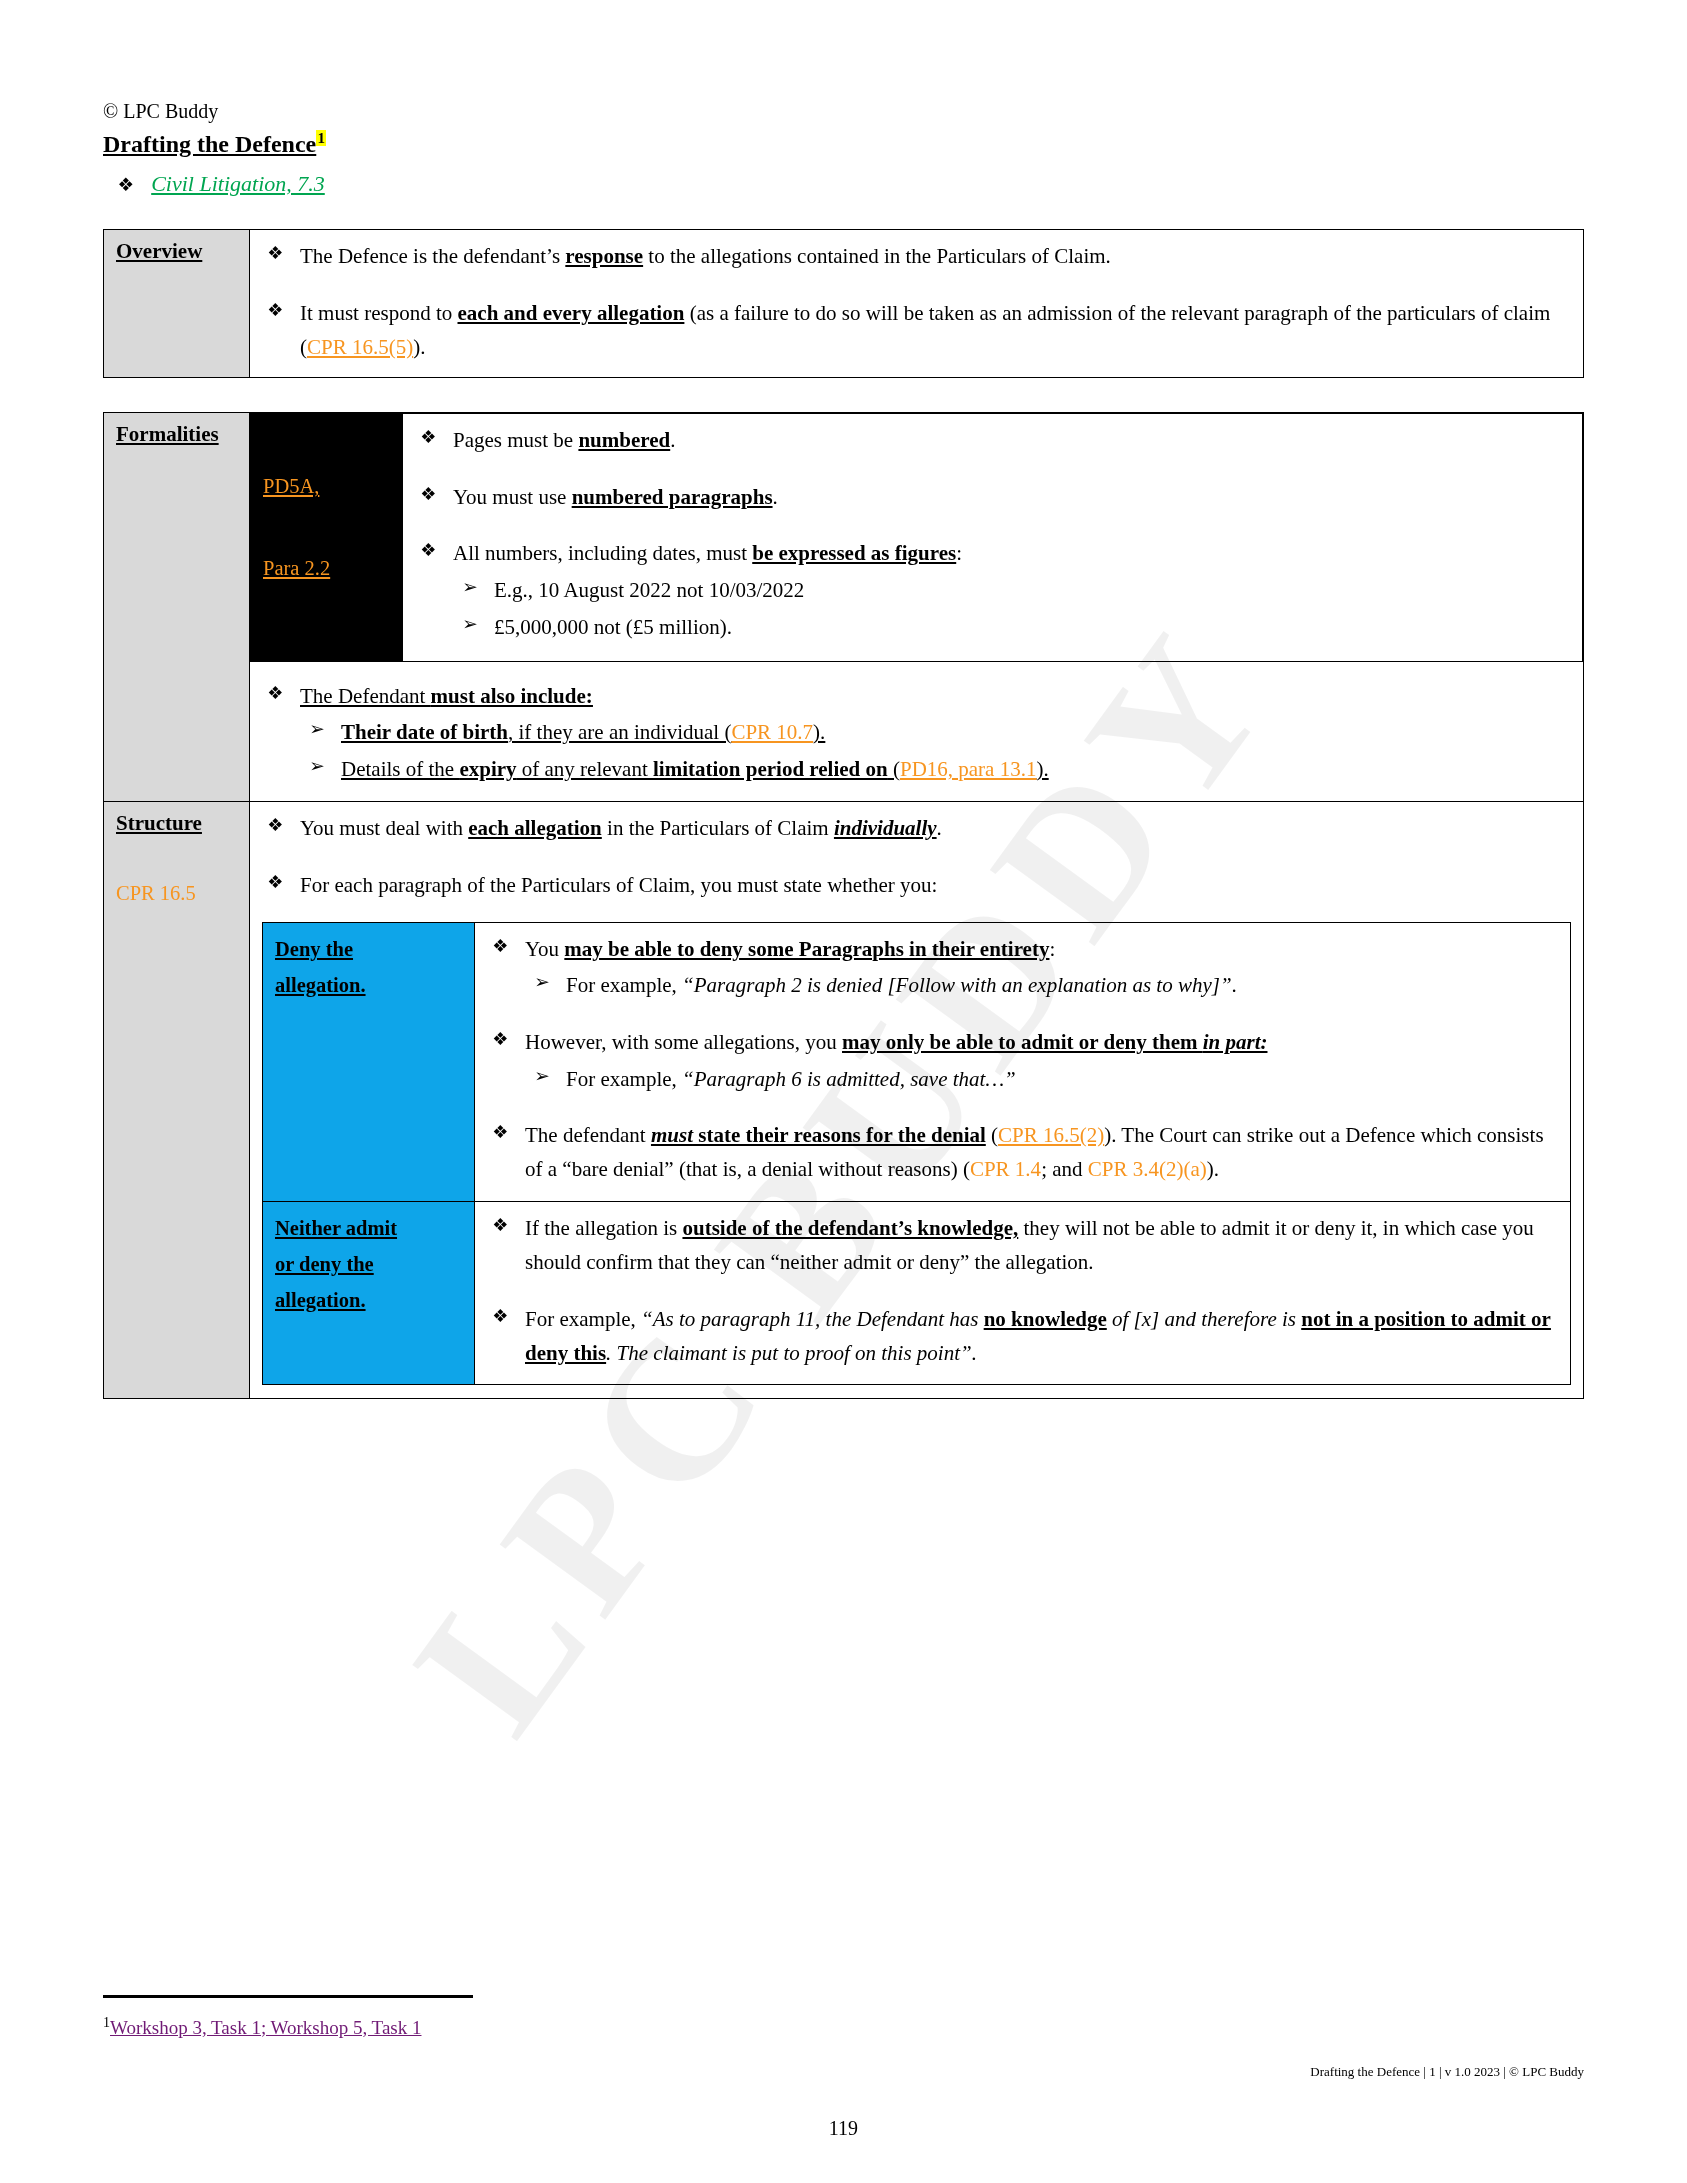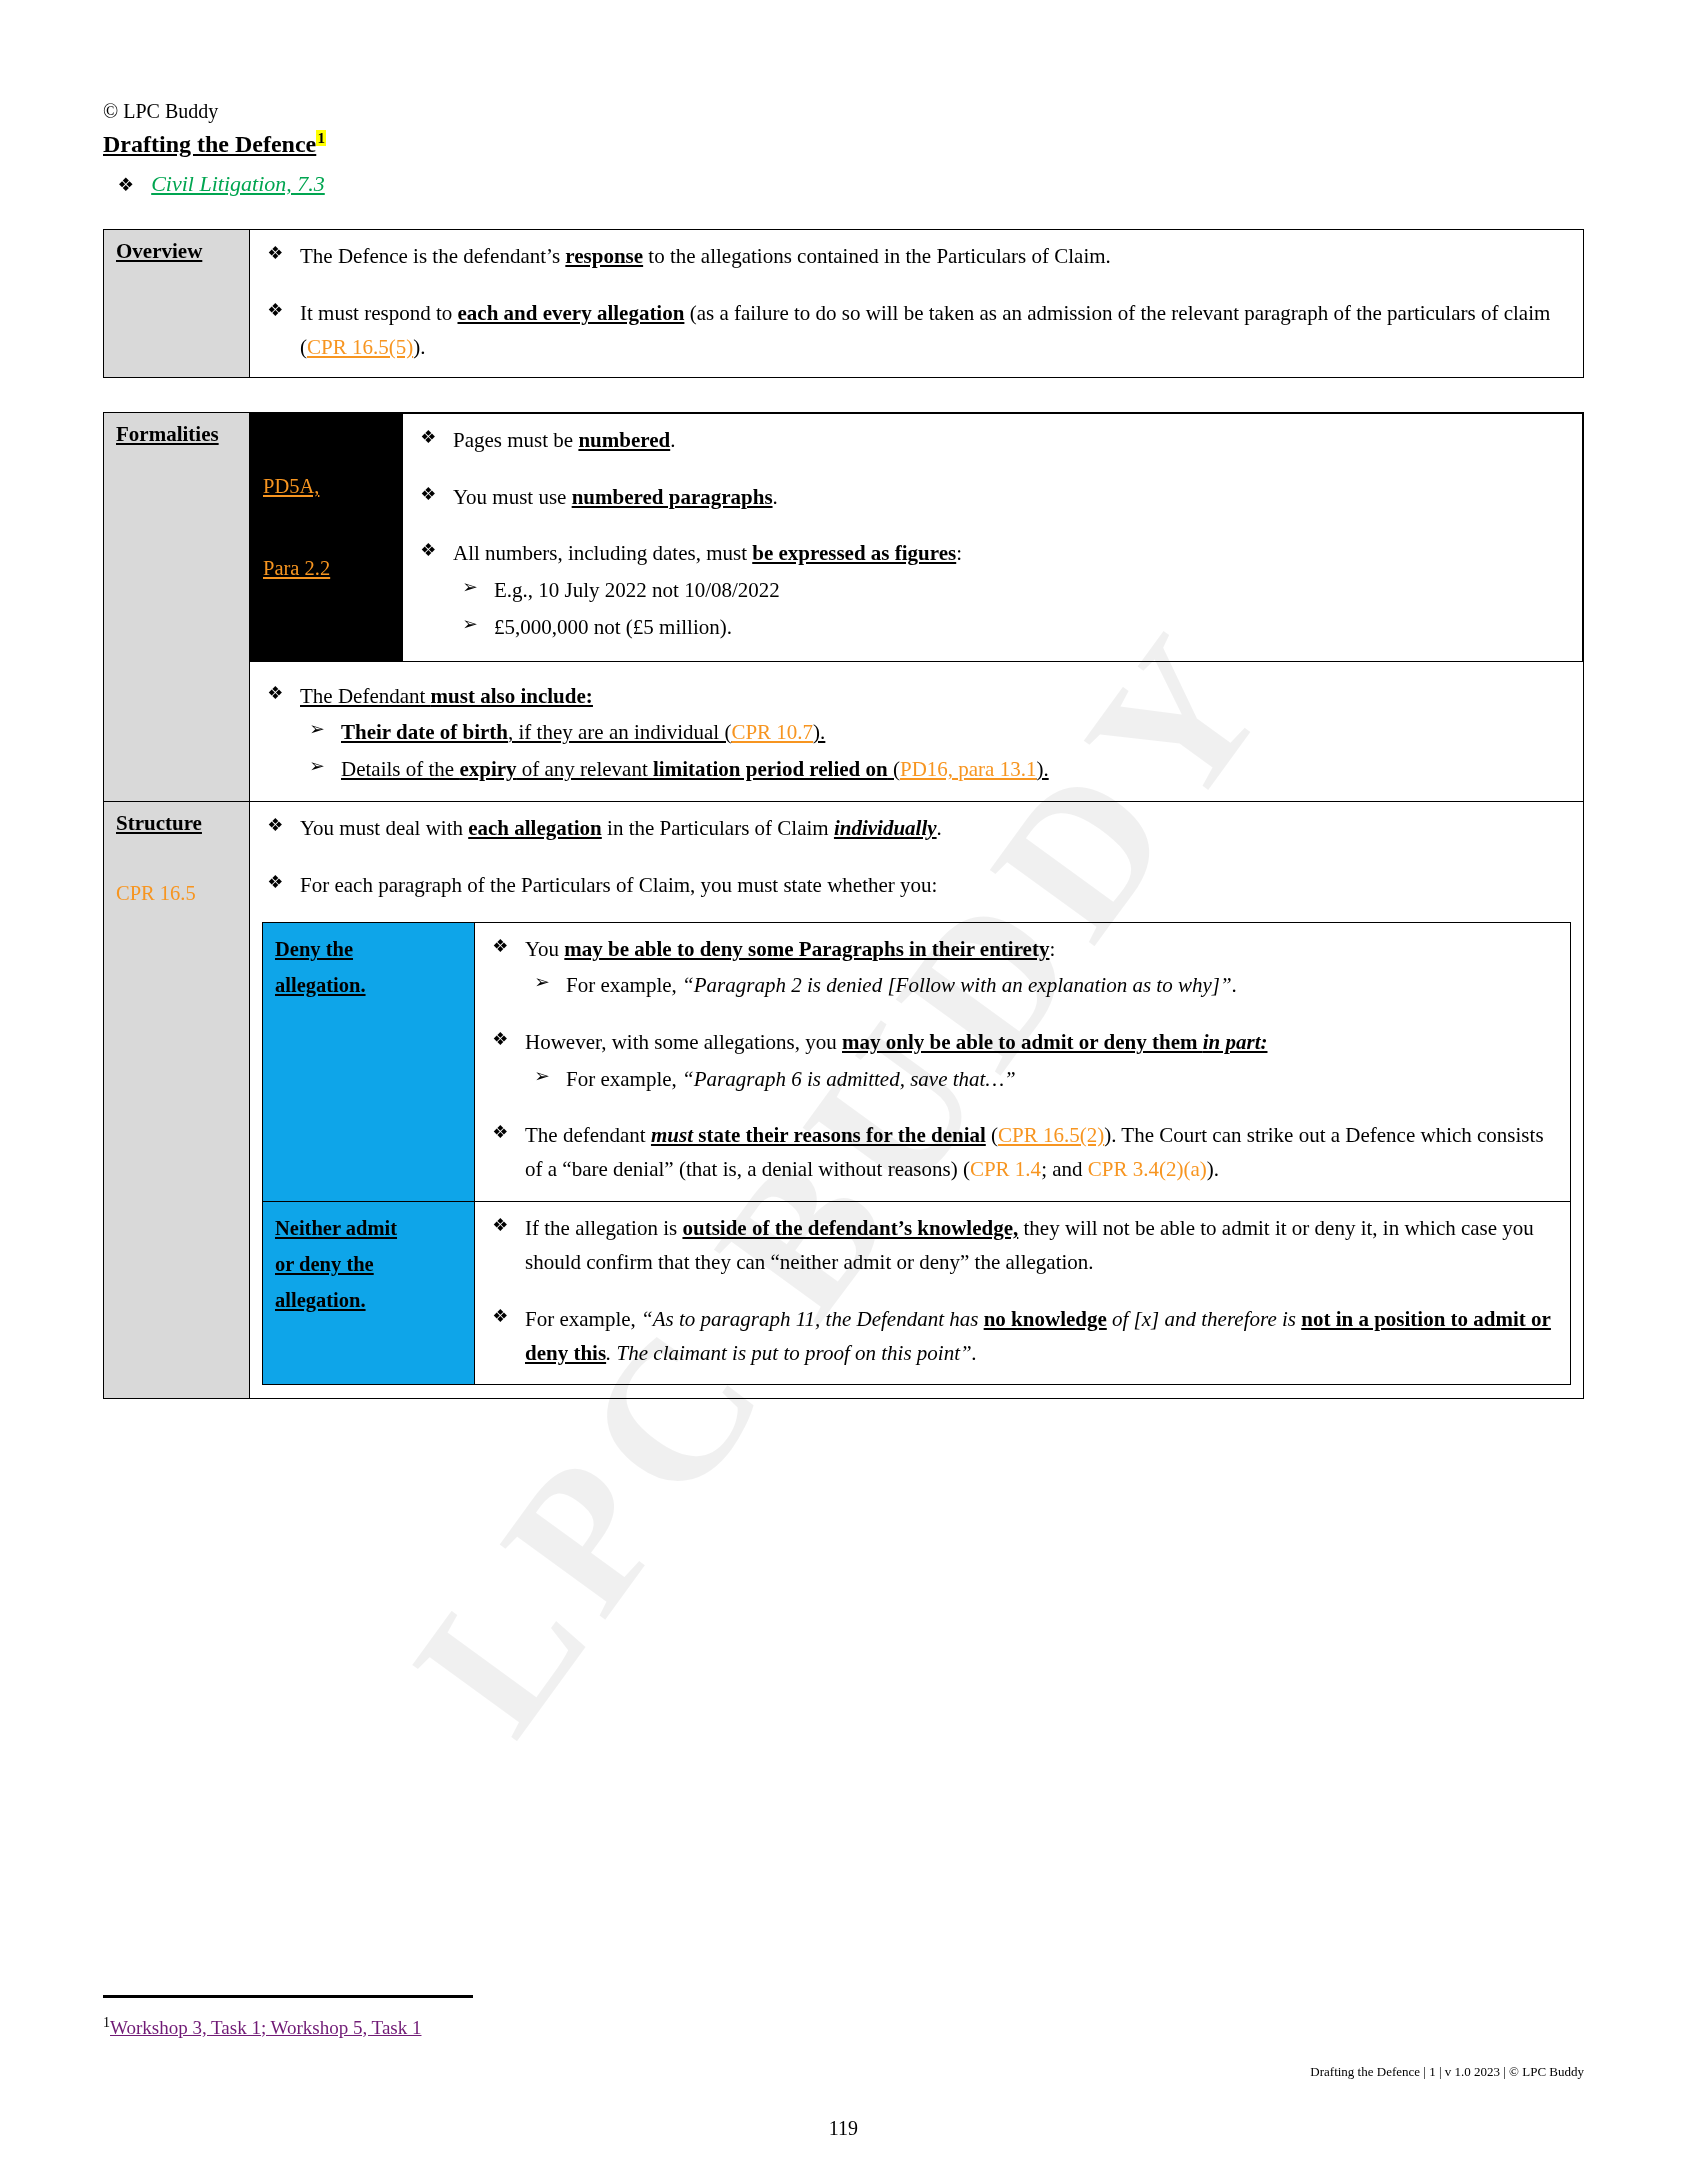--- a/index.html
+++ b/index.html
@@ -270,21 +270,21 @@
                   <tr>
               <td class="sub-cell">
                 <a class="lnk">PD5A,</a>
                 <a class="lnk">Para 2.2</a>
               </td>
               <td>
                 <ul class="bl">
                         <li>Pages must be <span class="bu">numbered</span>.</li>
                         <li>You must use <span class="bu">numbered paragraphs</span>.</li>
                         <li>All numbers, including dates, must <span class="bu">be expressed as figures</span>:<ul class="arrow">
-                            <li>E.g., 10 July 2022 not 10/08/2022</li>
+                            <li>E.g., 10 August 2022 not 10/03/2022</li>
                             <li>£5,000,000 not (£5 million).</li>
                           </ul></li>
                       </ul>
               </td>
             </tr>
           </tbody>
               </table>
           <div style="padding:17px 12px 12px 12px;text-decoration:underline;">
             <ul class="bl">
                   <li>The Defendant <span class="bu">must also include:</span><ul class="arrow">

